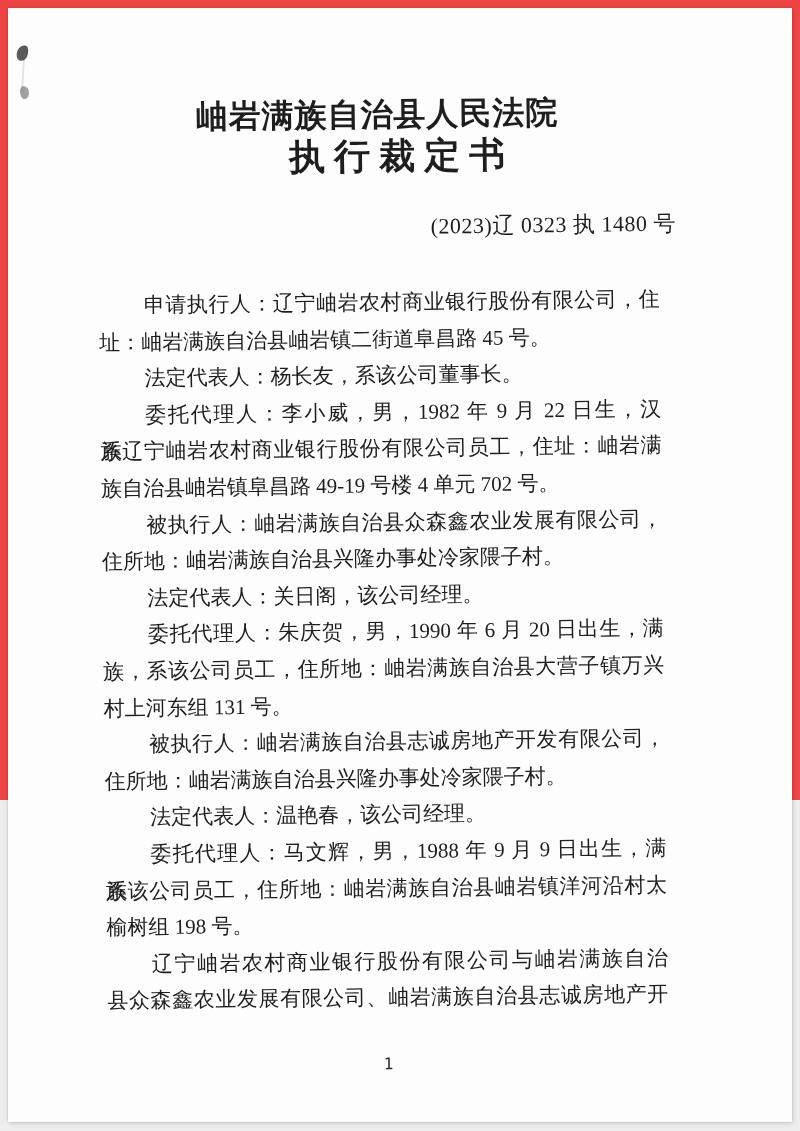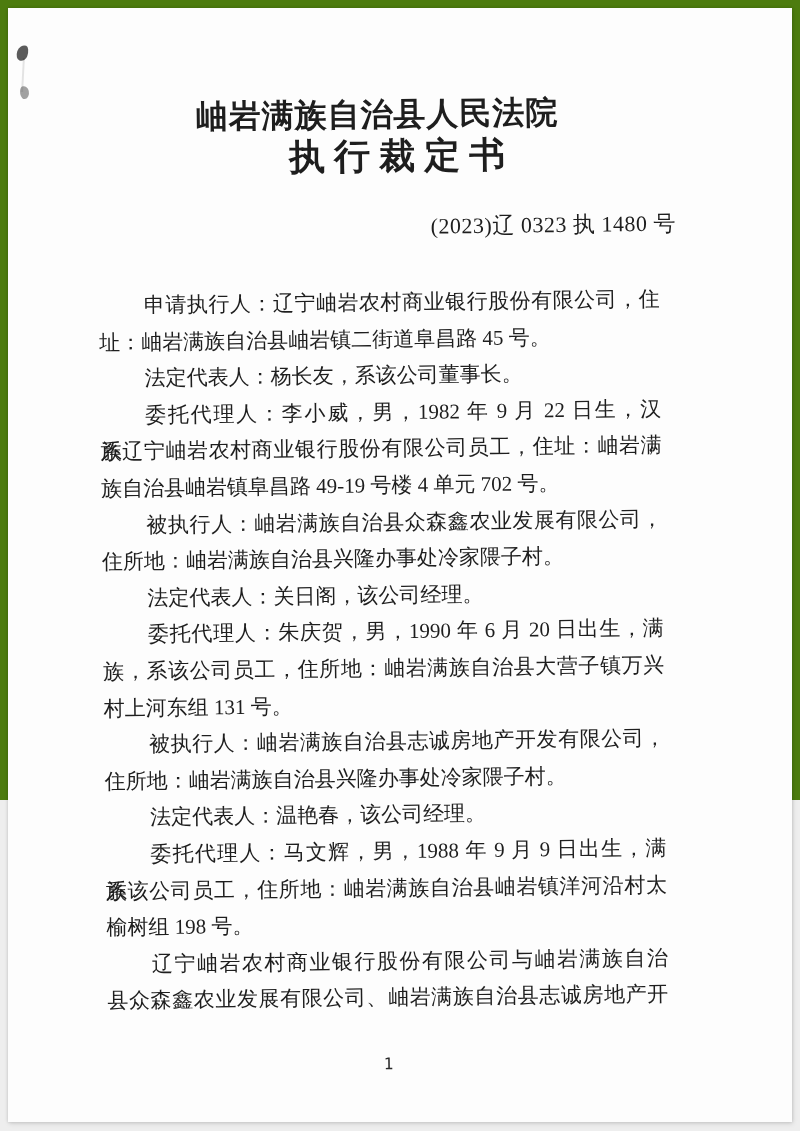--- a/index.html
+++ b/index.html
@@ -8,21 +8,21 @@
     width: 800px;
     height: 1131px;
     background: #eeeeee;
     font-family: "Liberation Serif", "DejaVu Serif", serif;
     overflow: hidden;
   }
   .scan-bg {
     position: relative;
     width: 800px;
     height: 800px;
-    background: #4d7c0f;
+    background: #ef4444;
   }
   .sheet {
     position: absolute;
     left: 8px;
     top: 8px;
     width: 784px;
     height: 1114px;
     background: #fdfdfd;
     box-shadow: 0 0 3px rgba(0,0,0,0.16), 1px 2px 5px rgba(0,0,0,0.10);
   }

